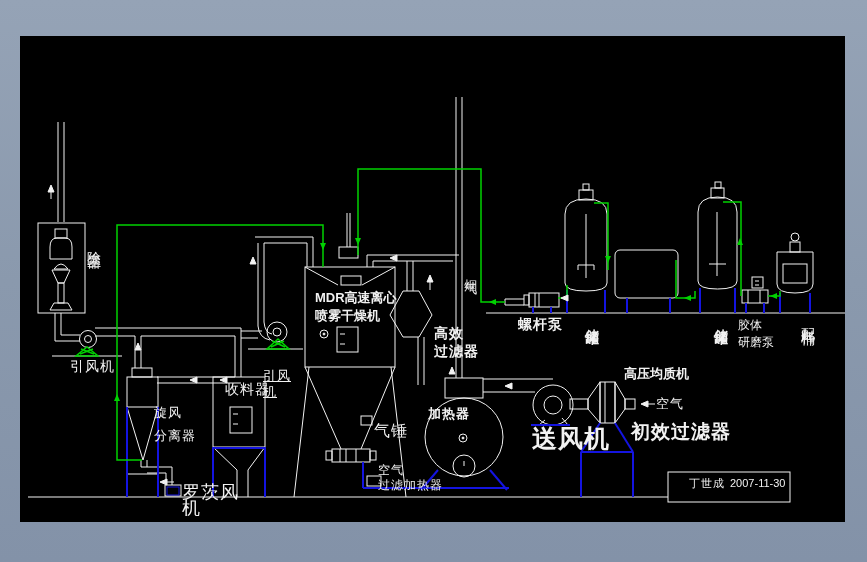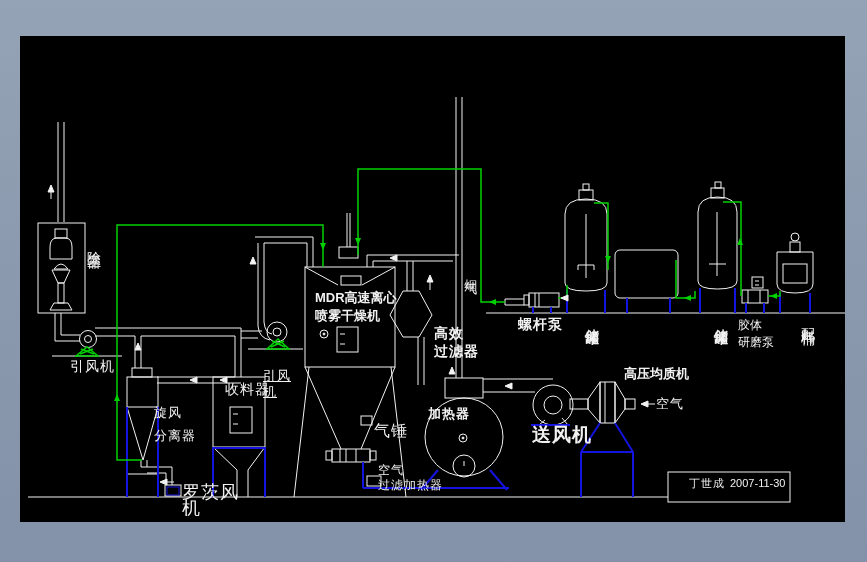--- a/index.html
+++ b/index.html
@@ -324,21 +324,22 @@
 机</div>
   <div class="lbl" style="left:263px;top:368px;font-size:13px;line-height:16px;text-decoration:underline;">引风
 机</div>
   <div class="lbl b" style="left:315px;top:289px;font-size:13px;line-height:18px;letter-spacing:0;">MDR高速离心
 喷雾干燥机</div>
   <div class="lbl" style="left:374px;top:421px;font-size:16px;">气锤</div>
   <div class="lbl b" style="left:434px;top:324px;font-size:14px;line-height:18px;">高效
 过滤器</div>
   <div class="lbl v" style="left:462px;top:269px;font-size:13px;height:42px;">烟气</div>
   <div class="lbl b" style="left:428px;top:406px;font-size:13px;">加热器</div>
-  <div class="lbl b" style="left:532px;top:423px;font-size:19px;">送风机</div>
+  <div class="lbl b" style="left:532px;top:423px;font-size:25px;">送风机</div>
+  <div class="lbl b" style="left:631px;top:420px;font-size:19px;">初效过滤器</div>
   <div class="lbl" style="left:656px;top:396px;font-size:13px;">空气</div>
   <div class="lbl" style="left:378px;top:463px;font-size:12px;line-height:15px;">空气
 过滤加热器</div>
   <div class="lbl b" style="left:518px;top:316px;font-size:14px;">螺杆泵</div>
   <div class="lbl v b" style="left:583px;top:318px;font-size:14px;height:40px;">储罐</div>
   <div class="lbl b" style="left:624px;top:318px;font-size:13px;letter-spacing:0;margin-top:48px;">高压均质机</div>
   <div class="lbl v b" style="left:712px;top:318px;font-size:14px;height:40px;">储罐</div>
   <div class="lbl" style="left:738px;top:317px;font-size:12px;line-height:17px;letter-spacing:0;">胶体
 研磨泵</div>
   <div class="lbl v" style="left:799px;top:317px;font-size:14px;height:56px;">配料桶</div>

